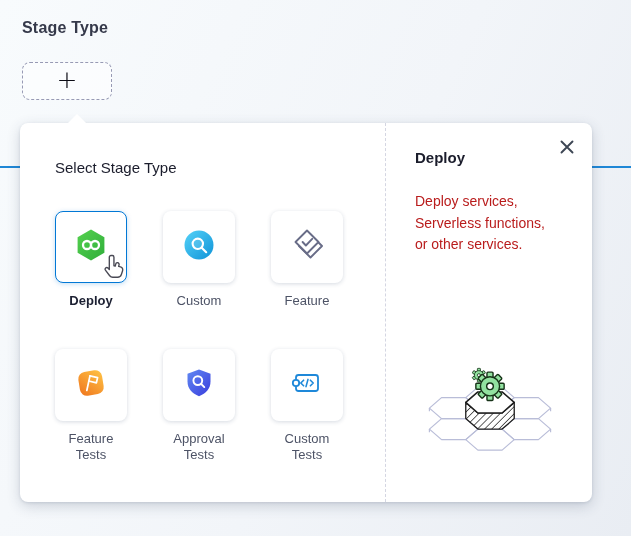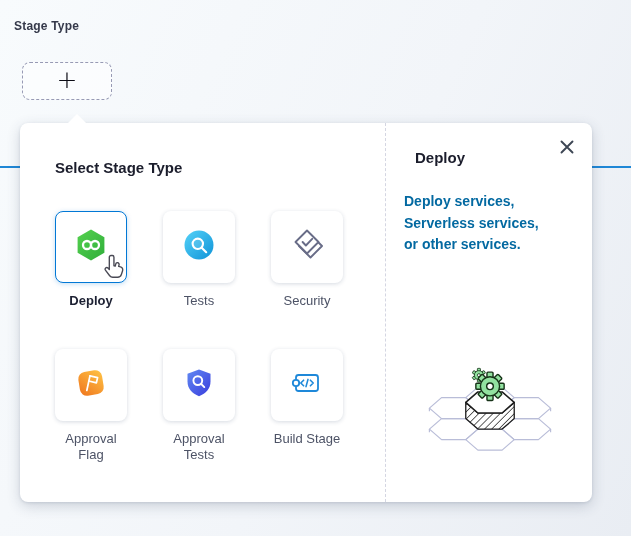--- a/index.html
+++ b/index.html
@@ -3,46 +3,46 @@
 <meta charset="utf-8">
 <style>
   html,body{margin:0;padding:0;background:#e9edf2;}
   .screen{
     position:relative;width:631px;height:536px;overflow:hidden;
     background:linear-gradient(115deg,#f8fbfd 0%,#f2f5f9 55%,#e9edf3 100%);
     font-family:"Liberation Sans",sans-serif;
     -webkit-font-smoothing:antialiased;
   }
   .connector-line{position:absolute;left:0;top:166px;width:631px;height:2px;background:#1f87d6;z-index:1;}
-  .stage-type-label{position:absolute;left:14px;top:19px;font-size:12px;font-weight:700;color:#35394a;letter-spacing:.2px;z-index:2;text-align:center;}
+  .stage-type-label{position:absolute;left:22px;top:19px;font-size:16px;font-weight:700;color:#35394a;letter-spacing:.2px;z-index:2;text-align:center;}
   .add-stage{
     position:absolute;left:22px;top:62px;width:90px;height:38px;box-sizing:border-box;
     border:1.6px dashed #979ab4;border-radius:8px;background:rgba(255,255,255,.55);
     display:flex;align-items:center;justify-content:center;cursor:pointer;z-index:2;padding:0;
   }
   .add-stage .plus{font-size:25px;font-weight:300;color:#0b0b14;line-height:1;margin-top:-3px;font-family:"DejaVu Sans",sans-serif;}
   .caret{position:absolute;left:67px;top:114px;width:0;height:0;border-left:10px solid transparent;border-right:10px solid transparent;border-bottom:10px solid #ffffff;z-index:4;}
   .popover{
     position:absolute;left:20px;top:123px;width:572px;height:379px;background:#ffffff;border-radius:8px;
     box-shadow:0 4px 14px rgba(45,60,90,.20), 0 1px 3px rgba(45,60,90,.12);z-index:3;
   }
-  .popover-title{position:absolute;left:35px;top:36px;font-size:15px;font-weight:700;color:#1b1d2c;}
+  .popover-title{position:absolute;left:35px;top:36px;font-size:15px;font-weight:400;color:#1b1d2c;}
   .stage-grid{position:absolute;left:35px;top:88px;display:grid;grid-template-columns:repeat(3,72px);column-gap:36px;row-gap:40px;}
   .stage-cell{display:flex;flex-direction:column;align-items:center;}
   .stage-card{
     width:72px;height:72px;box-sizing:border-box;background:#ffffff;border-radius:8px;
     box-shadow:0 1px 4px rgba(30,48,86,.18);display:flex;align-items:center;justify-content:center;
     cursor:pointer;border:none;padding:0;
   }
   .stage-cell.selected .stage-card{border:1.5px solid #0278d5;box-shadow:0 1px 5px rgba(2,120,213,.25);}
   .stage-label{margin-top:10px;font-size:13px;line-height:16px;font-weight:500;color:#4d5366;text-align:center;max-width:78px;}
   .stage-cell.selected .stage-label{font-weight:700;color:#1d2133;}
   .v-divider{position:absolute;left:365px;top:0;height:100%;width:0;border-left:1px dashed #d4d6e2;}
   .detail-title{position:absolute;left:395px;top:26px;font-size:15px;font-weight:700;color:#1b1d2c;}
-  .detail-desc{position:absolute;left:384px;top:68px;font-size:14px;font-weight:700;color:#0369a1;line-height:21.5px;}
+  .detail-desc{position:absolute;left:395px;top:68px;font-size:14px;font-weight:400;color:#b91c1c;line-height:21.5px;}
   .close-btn{position:absolute;right:14px;top:14px;width:22px;height:22px;background:none;border:none;padding:2px;cursor:pointer;display:flex;align-items:center;justify-content:center;}
   .illustration{position:absolute;left:394px;top:233px;}
   .cursor-float{position:absolute;left:100px;top:252px;z-index:6;pointer-events:none;}
 </style>
 </head>
 <body>
 
 <div class="screen">
 
   <div class="connector-line"></div>
@@ -89,55 +89,55 @@
                 <stop offset="0" stop-color="#55d2f8"></stop>
                     <stop offset="1" stop-color="#0f93d8"></stop>
               </linearGradient>
                 </defs>
               <circle cx="16" cy="16" r="14.5" fill="url(#gBuild)"></circle>
               <circle cx="14.8" cy="14.8" r="5.2" fill="rgba(255,255,255,0.12)" stroke="#ffffff" stroke-width="2.1"></circle>
               <line x1="18.7" y1="18.7" x2="23.2" y2="23.2" stroke="#ffffff" stroke-width="2.1" stroke-linecap="round"></line>
             </svg>
           </span>
         </div>
-        <div class="stage-label">Tests</div>
+        <div class="stage-label">Custom</div>
       </div>
 
       <div class="stage-cell">
         <div class="stage-card">
           <span>
             <svg width="38" height="38" viewBox="0 0 38 38" fill="none" stroke="#686c87" stroke-width="1.9" stroke-linejoin="round" stroke-linecap="round">
               <path d="M22.5 8.5 L34 20 L22.5 31.5 L11 20 Z"></path>
               <path d="M19 4.5 L30.5 16 L19 27.5 L7.5 16 Z" fill="#ffffff"></path>
               <path d="M14.6 16 l3.3 3.5 l6.3 -6.7"></path>
             </svg>
           </span>
         </div>
-        <div class="stage-label">Security</div>
+        <div class="stage-label">Feature</div>
       </div>
 
       <div class="stage-cell">
         <div class="stage-card">
           <span>
             <svg width="36" height="36" viewBox="0 0 36 36">
               <defs>
                   <linearGradient id="gFlag" x1="1" y1="0" x2="0" y2="1">
                 <stop offset="0" stop-color="#ffc446"></stop>
                     <stop offset="1" stop-color="#ef751d"></stop>
               </linearGradient>
                 </defs>
               <rect x="6" y="6" width="24" height="24" rx="7" fill="url(#gFlag)" transform="rotate(-9 18 18)"></rect>
               <g fill="none" stroke="#ffffff" stroke-width="1.7" stroke-linejoin="round" stroke-linecap="round">
                 <path d="M13.8 25.5 L17 10.8"></path>
                 <path d="M17 10.8 L24.6 12.6 L23.4 17.8 L15.8 16"></path>
               </g>
             </svg>
           </span>
         </div>
-        <div class="stage-label">Approval Flag</div>
+        <div class="stage-label">Feature Tests</div>
       </div>
 
       <div class="stage-cell">
         <div class="stage-card">
           <span>
             <svg width="36" height="36" viewBox="0 0 36 36">
               <defs>
                   <linearGradient id="gSec" x1="0" y1="0" x2="1" y2="1">
                 <stop offset="0" stop-color="#6189f2"></stop>
                     <stop offset="1" stop-color="#393ddd"></stop>
@@ -159,32 +159,32 @@
               <rect x="7" y="10" width="22" height="16" rx="2.5"></rect>
               <circle cx="7" cy="18" r="3.2" fill="#ffffff"></circle>
               <g stroke-linecap="round" stroke-linejoin="round" stroke-width="1.6">
                 <path d="M14.6 15.2 L11.8 18 L14.6 20.8"></path>
                 <path d="M21.4 15.2 L24.2 18 L21.4 20.8"></path>
                 <path d="M19 14.4 L17 21.6"></path>
               </g>
             </svg>
           </span>
         </div>
-        <div class="stage-label">Build Stage</div>
+        <div class="stage-label">Custom Tests</div>
       </div>
 
     </div>
 
     <div class="v-divider"></div>
 
     <div class="detail-title">Deploy</div>
 
     <div class="detail-desc">
       <div>Deploy services,</div>
-      <div>Serverless services,</div>
+      <div>Serverless functions,</div>
       <div>or other services.</div>
     </div>
 
     <button class="close-btn">
       <span>
         <svg width="16" height="16" viewBox="0 0 16 16">
           <path d="M2.5 2.5 L13.5 13.5 M13.5 2.5 L2.5 13.5" stroke="#3d4654" stroke-width="1.9" stroke-linecap="round"></path>
         </svg>
       </span>
     </button>

